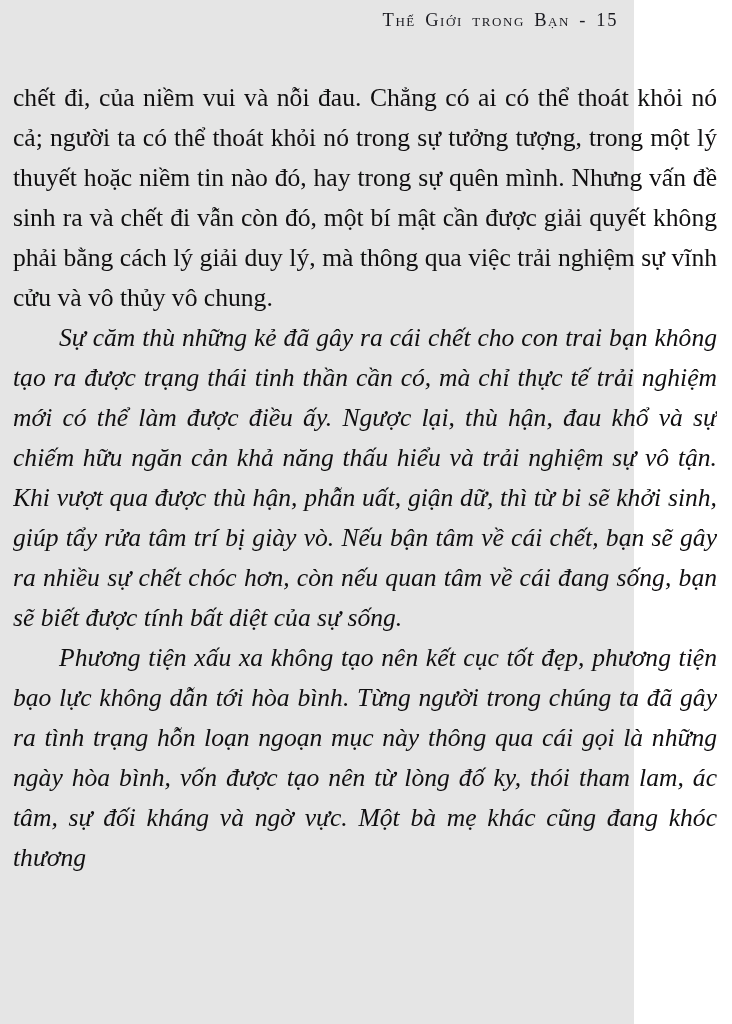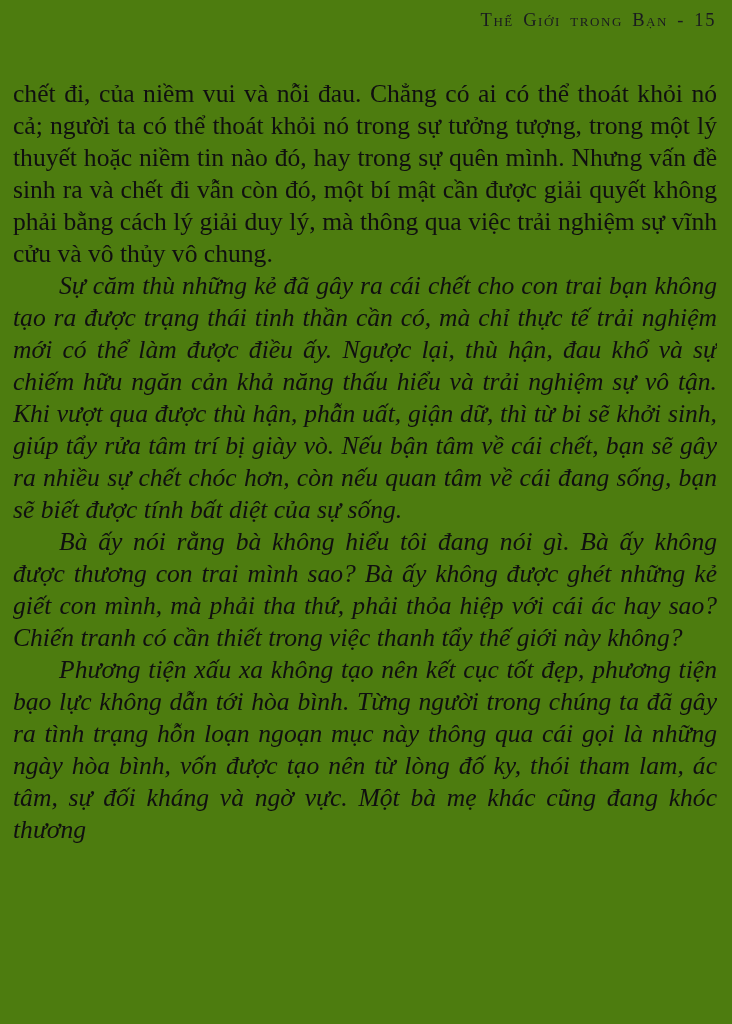--- a/index.html
+++ b/index.html
@@ -10,23 +10,23 @@
   body {
     width: 732px;
     height: 1024px;
     overflow: hidden;
     font-family: "Liberation Serif", "DejaVu Serif", serif;
     color: #121212;
   }
 
   .page {
     position: relative;
-    width: 732px;
+    width: 634px;
     height: 1024px;
-    background: #4d7c0f;
+    background: #e5e5e5;
     box-sizing: border-box;
   }
 
   
   .running-head {
     position: absolute;
     top: 10px;
     left: 14px;
     right: 16px;
     height: 26px;
@@ -47,21 +47,21 @@
   .text-block {
     position: absolute;
     top: 78px;
     left: 13px;
     width: 704px;
   }
 
   .para {
     margin: 0;
     font-size: 25.6px;
-    line-height: 32px;
+    line-height: 40px;
     text-align: justify;
     text-justify: inter-word;
     color: #100f10;
     hyphens: none;
     -webkit-hyphens: none;
   }
   .para.indent {
     text-indent: 46px;
   }
   
@@ -83,19 +83,18 @@
   <div class="running-head">
     <span class="running-head-text">Thế Giới trong Bạn - 15</span>
   </div>
 
   <div class="text-block clip-bottom">
 
     <p class="para">chết đi, của niềm vui và nỗi đau. Chẳng có ai có thể thoát khỏi nó cả; người ta có thể thoát khỏi nó trong sự tưởng tượng, trong một lý thuyết hoặc niềm tin nào đó, hay trong sự quên mình. Nhưng vấn đề sinh ra và chết đi vẫn còn đó, một bí mật cần được giải quyết không phải bằng cách lý giải duy lý, mà thông qua việc trải nghiệm sự vĩnh cửu và vô thủy vô chung.</p>
 
     <p class="para indent">Sự căm thù những kẻ đã gây ra cái chết cho con trai bạn không tạo ra được trạng thái tinh thần cần có, mà chỉ thực tế trải nghiệm mới có thể làm được điều ấy. Ngược lại, thù hận, đau khổ và sự chiếm hữu ngăn cản khả năng thấu hiểu và trải nghiệm sự vô tận. Khi vượt qua được thù hận, phẫn uất, giận dữ, thì từ bi sẽ khởi sinh, giúp tẩy rửa tâm trí bị giày vò. Nếu bận tâm về cái chết, bạn sẽ gây ra nhiều sự chết chóc hơn, còn nếu quan tâm về cái đang sống, bạn sẽ biết được tính bất diệt của sự sống.</p>
 
-    <p class="para indent">Bà ấy nói rằng bà không hiểu tôi đang nói gì. Bà ấy không được thương con trai mình sao? Bà ấy không được ghét những kẻ giết con mình, mà phải tha thứ, phải thỏa hiệp với cái ác hay sao? Chiến tranh có cần thiết trong việc thanh tẩy thế giới này không?</p>
 
     <p class="para indent">Phương tiện xấu xa không tạo nên kết cục tốt đẹp, phương tiện bạo lực không dẫn tới hòa bình. Từng người trong chúng ta đã gây ra tình trạng hỗn loạn ngoạn mục này thông qua cái gọi là những ngày hòa bình, vốn được tạo nên từ lòng đố ky, thói tham lam, ác tâm, sự đối kháng và ngờ vực. Một bà mẹ khác cũng đang khóc thương</p>
 
   </div>
 
 </div>
 
 </body></html>

